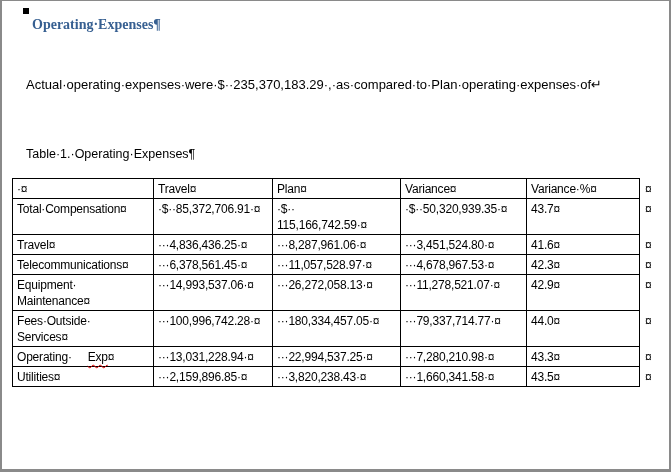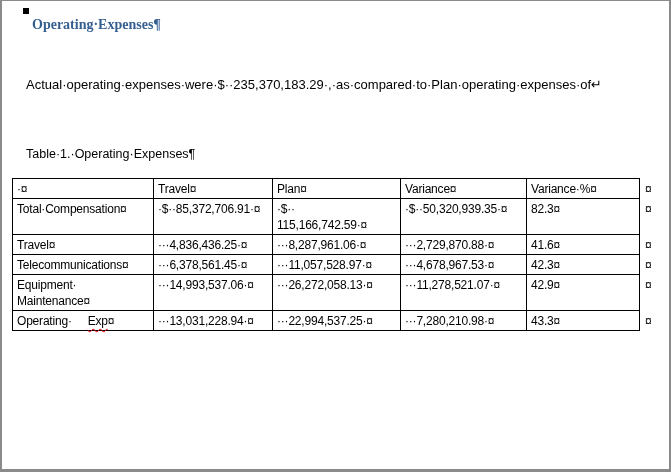--- a/index.html
+++ b/index.html
@@ -102,28 +102,28 @@
       <td class="c">Variance¤</td>
       <td class="c">Variance·%¤</td>
       <td class="m">¤</td>
     </tr>
     <tr>
       <td class="c">Total·Compensation¤</td>
       <td class="c">·$··85,372,706.91·¤</td>
       <td class="c">·$··
 115,166,742.59·¤</td>
       <td class="c">·$··50,320,939.35·¤</td>
-      <td class="c">82.3¤</td>
+      <td class="c">43.7¤</td>
       <td class="m">¤</td>
     </tr>
     <tr>
       <td class="c">Travel¤</td>
       <td class="c">···4,836,436.25·¤</td>
       <td class="c">···8,287,961.06·¤</td>
-      <td class="c">···2,729,870.88·¤</td>
+      <td class="c">···3,451,524.80·¤</td>
       <td class="c">41.6¤</td>
       <td class="m">¤</td>
     </tr>
     <tr>
       <td class="c">Telecommunications¤</td>
       <td class="c">···6,378,561.45·¤</td>
       <td class="c">···11,057,528.97·¤</td>
       <td class="c">···4,678,967.53·¤</td>
       <td class="c">42.3¤</td>
       <td class="m">¤</td>
@@ -131,24 +131,41 @@
     <tr>
       <td class="c">Equipment·
 Maintenance¤</td>
       <td class="c">···14,993,537.06·¤</td>
       <td class="c">···26,272,058.13·¤</td>
       <td class="c">···11,278,521.07·¤</td>
       <td class="c">42.9¤</td>
       <td class="m">¤</td>
     </tr>
     <tr>
+      <td class="c">Fees·Outside·
+Services¤</td>
+      <td class="c">···100,996,742.28·¤</td>
+      <td class="c">···180,334,457.05·¤</td>
+      <td class="c">···79,337,714.77·¤</td>
+      <td class="c">44.0¤</td>
+      <td class="m">¤</td>
+    </tr>
+    <tr>
       <td class="c"><span>Operating·</span><span class="misspell">Exp</span><span>¤</span></td>
       <td class="c">···13,031,228.94·¤</td>
       <td class="c">···22,994,537.25·¤</td>
       <td class="c">···7,280,210.98·¤</td>
       <td class="c">43.3¤</td>
+      <td class="m">¤</td>
+    </tr>
+    <tr>
+      <td class="c">Utilities¤</td>
+      <td class="c">···2,159,896.85·¤</td>
+      <td class="c">···3,820,238.43·¤</td>
+      <td class="c">···1,660,341.58·¤</td>
+      <td class="c">43.5¤</td>
       <td class="m">¤</td>
     </tr>
 
   </tbody>
     </table>
 
 </div>
 
 </body></html>

